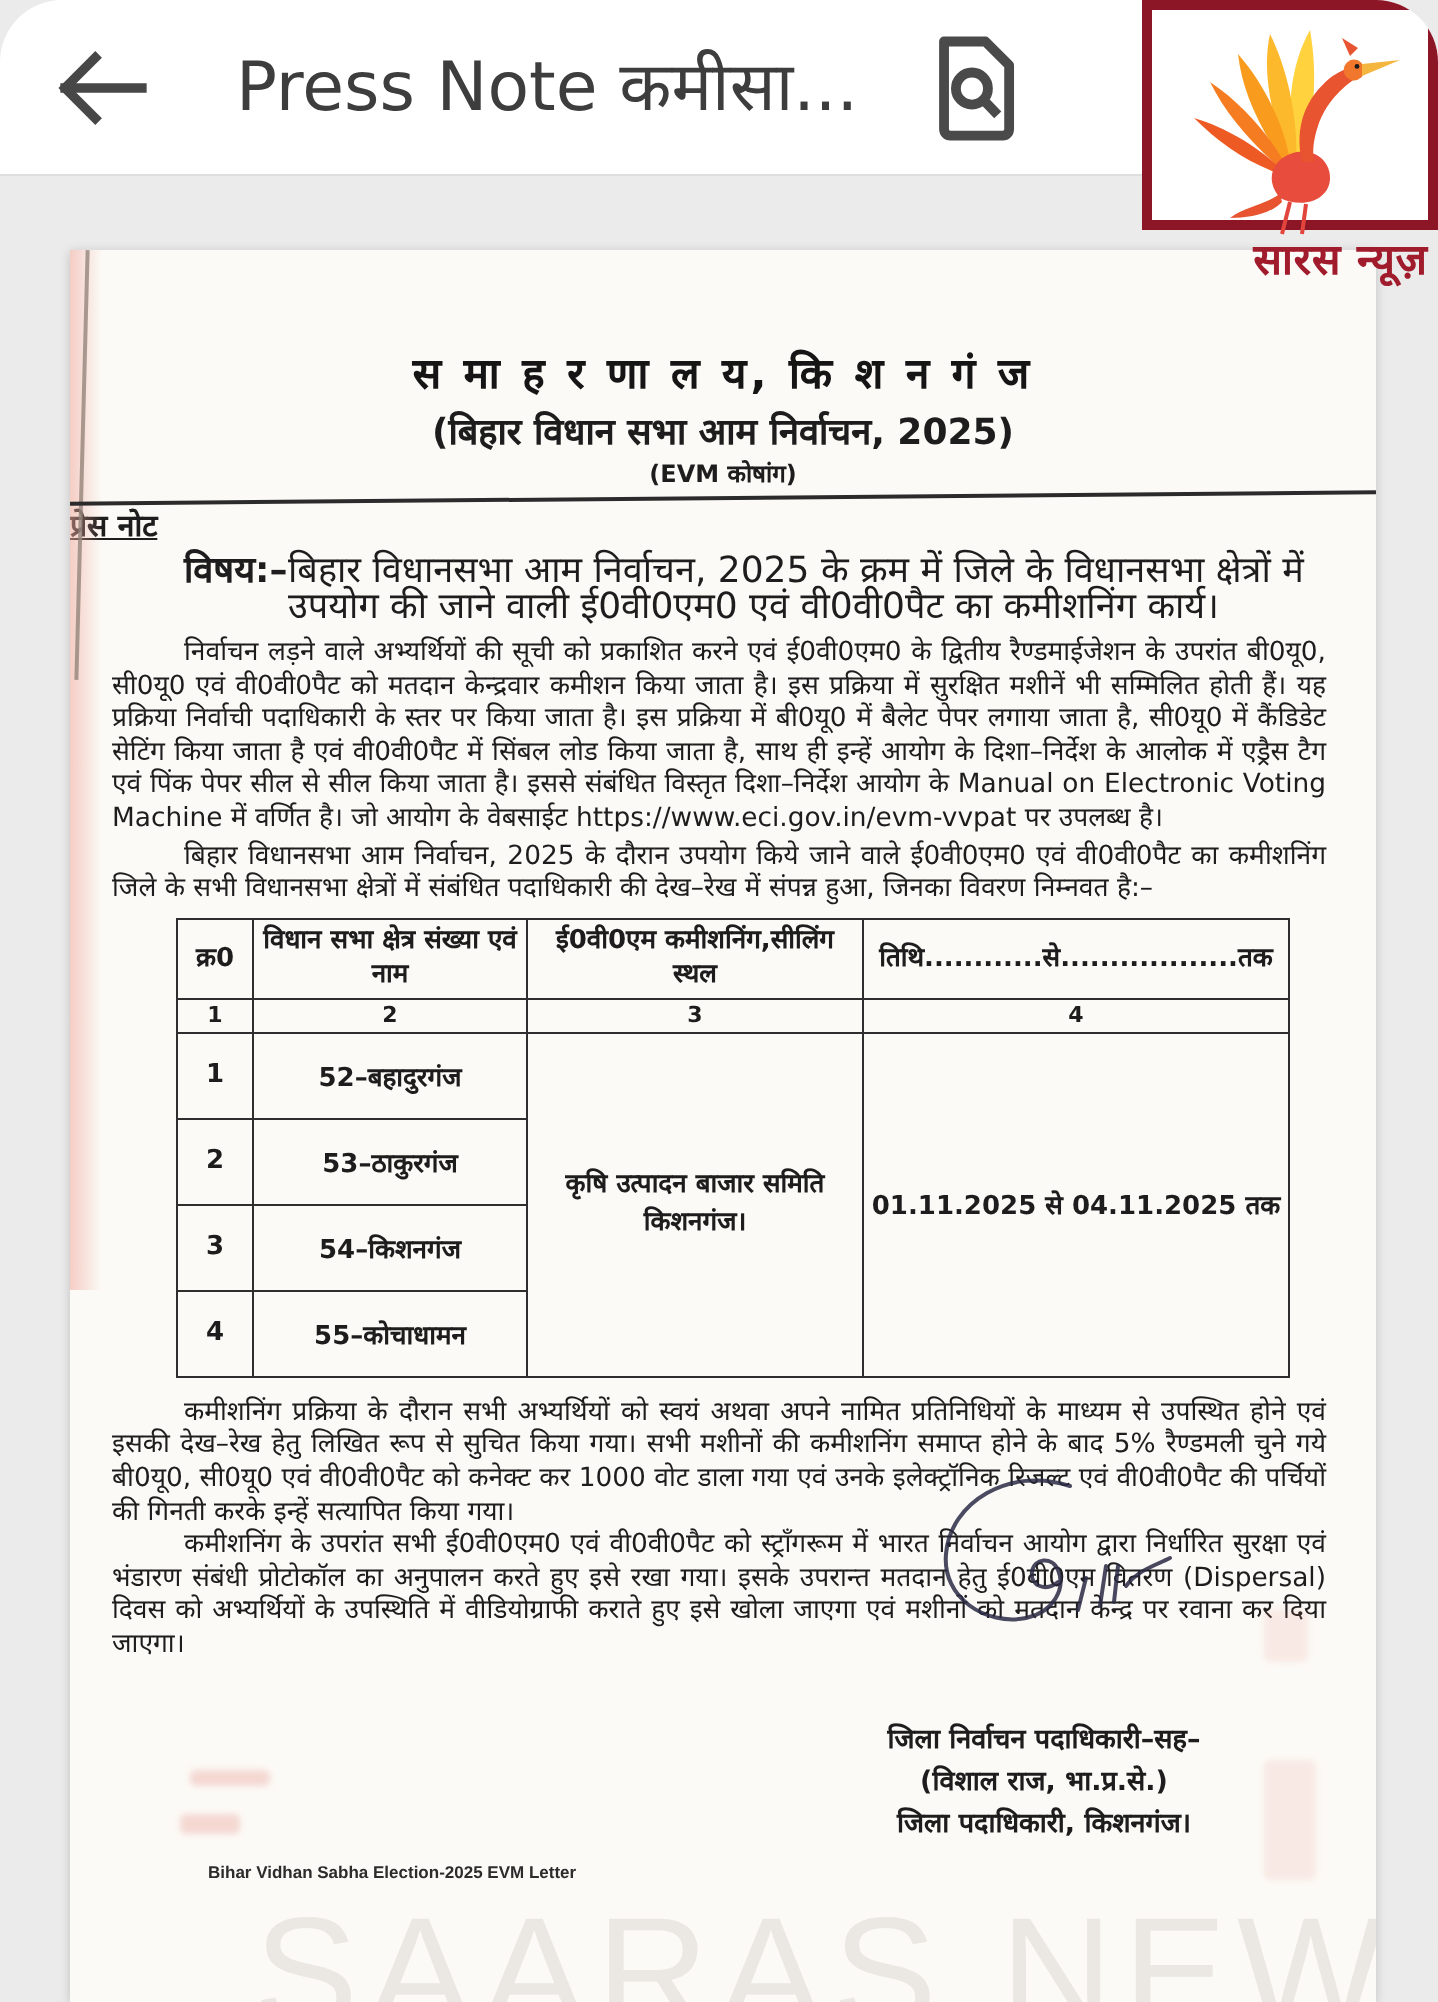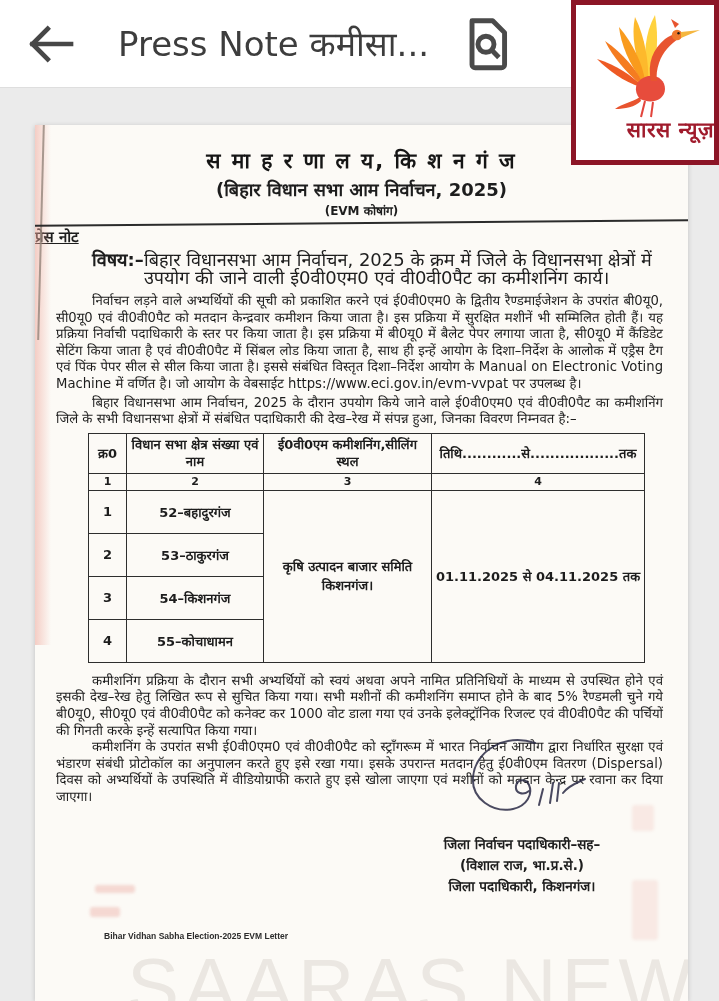--- a/index.html
+++ b/index.html
@@ -1,50 +1,50 @@
 <!DOCTYPE html>
 <html><head>
 <meta charset="utf-8">
 <style>
   * { margin:0; padding:0; box-sizing:border-box; }
   html,body { width:719px; height:1001px; overflow:hidden; background:#ebebeb;
               font-family:"DejaVu Sans", sans-serif; }
-  .screen { position:relative; width:719px; height:1001px; overflow:hidden; background:#ebebeb; }
+  .screen { position:relative; width:719px; height:1001px; overflow:hidden; background:#ebebeb;border-radius:31px; }
 
   
   .appbar { position:absolute; left:0; top:0; width:719px; height:88px; background:#ffffff;
             border-bottom:1px solid #dedede; z-index:5; }
   .back-btn { position:absolute; left:22px; top:16px; width:56px; height:56px; cursor:pointer; }
   .app-title { position:absolute; left:118px; top:0; height:88px; line-height:88px;
                font-size:34px; color:#3d3d3d; white-space:nowrap; }
   .find-btn { position:absolute; left:456px; top:13px; width:62px; height:62px; cursor:pointer; }
 
   
-  .logo { position:absolute; right:0; top:0; width:148px; height:165px; background:#ffffff;
+  .logo { position:absolute; right:0; top:0; width:148px; height:115px; background:#ffffff;
           border:5px solid #8c1526; z-index:20; text-align:right; }
   .logo-bird { margin-top:2px; }
   .logo-text { font-size:21px; font-weight:bold; color:#a01b2c; margin-top:-4px; letter-spacing:0.5px; }
 
   
   .viewer { position:absolute; left:0; top:88px; width:719px; height:913px; background:#ebebeb; }
   .page { position:absolute; left:35px; top:37px; width:653px; height:876px; background:#fcfaf6;
           box-shadow:0 1px 5px rgba(0,0,0,0.18); overflow:hidden; color:#1d1d1d; }
 
   .edge-pink { position:absolute; left:0; top:0; width:16px; height:520px;
                background:linear-gradient(to right, rgba(238,168,156,0.55), rgba(238,168,156,0)); }
   .edge-line { position:absolute; left:5px; top:0; width:2px; height:215px; background:#93857b;
                transform:rotate(1.5deg); opacity:0.8; }
   .artifact { position:absolute; background:rgba(225,130,118,0.28); filter:blur(1.5px); border-radius:3px; }
   .a1 { left:60px; top:760px; width:40px; height:8px; }
   .a2 { left:55px; top:782px; width:30px; height:10px; }
   .a3 { right:30px; top:755px; width:26px; height:60px; opacity:0.5; }
   .a4 { right:34px; top:680px; width:22px; height:26px; opacity:0.5; }
 
   
-  .doc-head { text-align:center; padding-top:21px; }
+  .doc-head { text-align:center; padding-top:21px;margin-top:26px; }
   .office { font-size:21px; font-weight:bold; letter-spacing:2px; color:#151515; }
   .sub1 { font-size:18px; font-weight:bold; margin-top:3px; }
   .sub2 { font-size:12px; font-weight:bold; margin-top:1px; }
   .rule { border:none; border-top:2px solid #2b2b2b; margin:3px 0 0 0; transform:rotate(-0.5deg); }
   .press-note { text-align:left; font-size:15px; font-weight:bold; text-decoration:underline; margin-top:2px; }
 
   .subject { display:flex; margin:5px 30px 6px 57px; font-size:18px; line-height:18px; }
   .subject .lbl { flex:0 0 52px; font-weight:bold; }
   .subject .txt { flex:1; }
 

